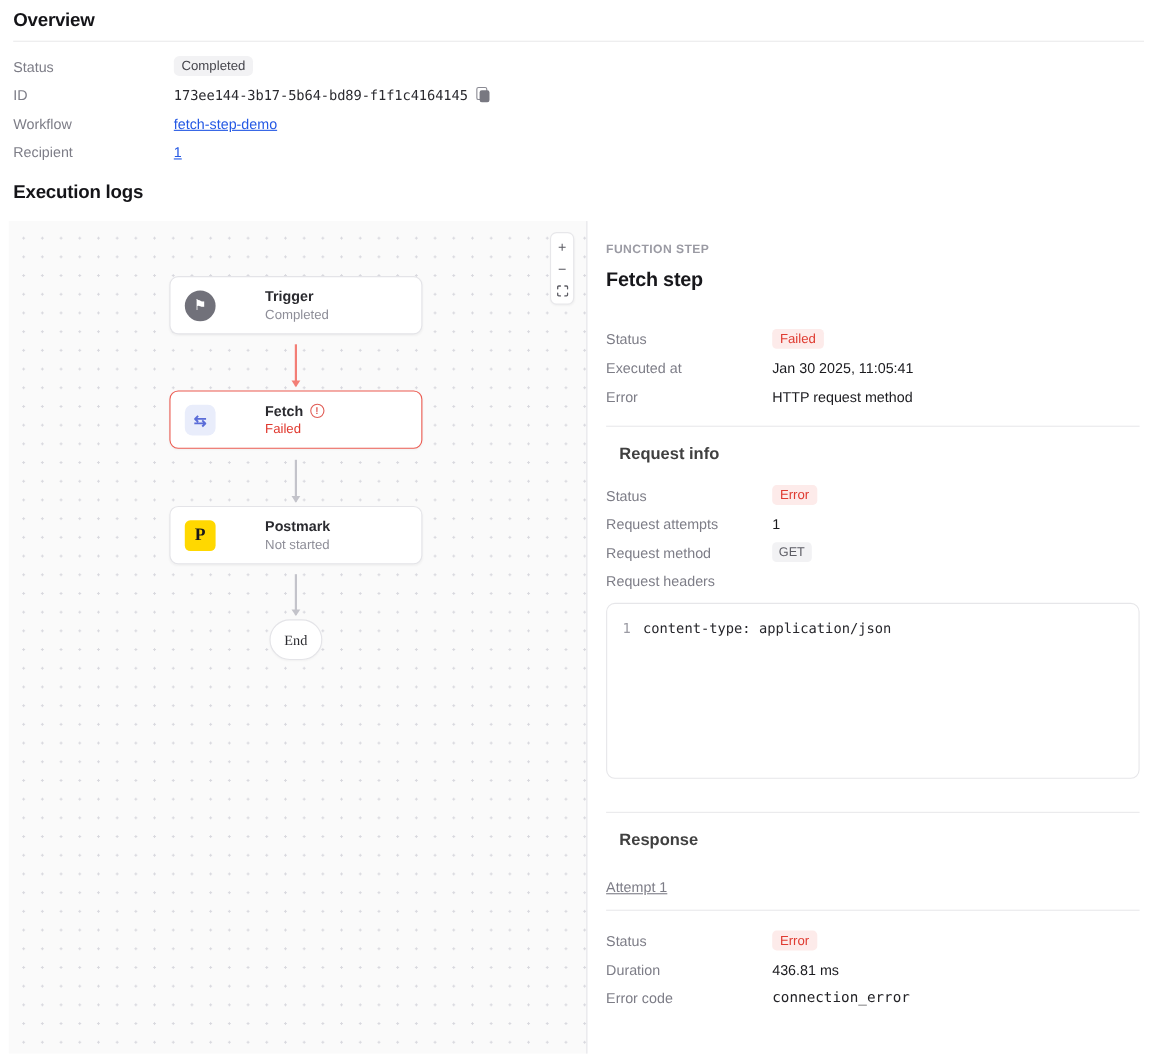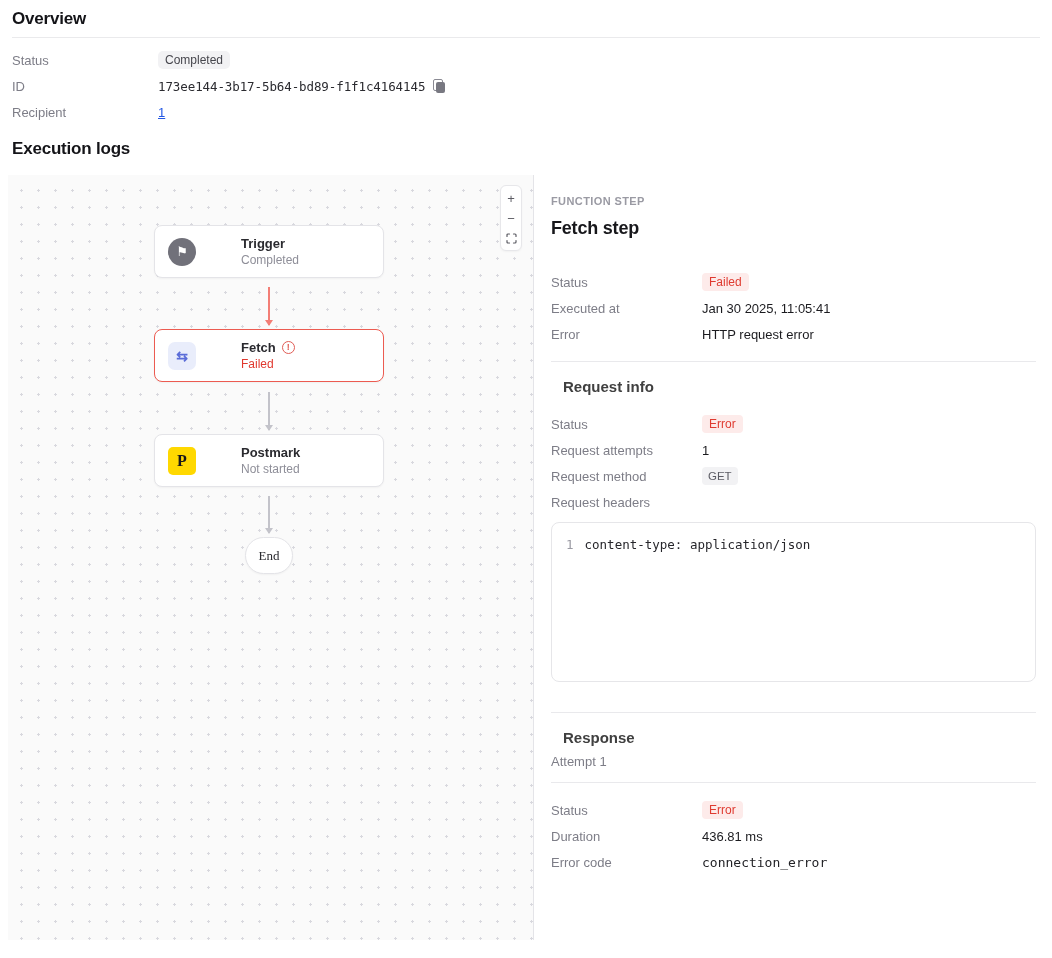--- a/index.html
+++ b/index.html
@@ -128,21 +128,21 @@
   }
   .val-mono { font-size: 13px; color: #232327; }
   .val-strong { font-weight: 500; }
   .code-block {
     margin-top: 7px; height: 160px; border: 1px solid #e6e6e9; border-radius: 8px;
     background: #fff; padding: 13px 14px; display: flex; gap: 11px;
     font-size: 12.5px; line-height: 17px; overflow: hidden;
   }
   .code-ln { color: #9a9aa3; }
   .code-src { color: #26262b; white-space: pre; }
-  .attempt-label { margin-top: 8px; font-size: 13px; color: #7d7d87; padding-bottom: 13px; border-bottom: 1px solid #e9e9ec; }
+  .attempt-label { margin-top: 27px; font-size: 13px; color: #7d7d87; padding-bottom: 13px; border-bottom: 1px solid #e9e9ec; text-decoration: underline; }
 </style>
 </head>
 <body>
 
 <div class="page">
 
   <h1 class="ov-title">Overview</h1>
   <div class="ov-divider"></div>
 
   <div class="ov-rows">
@@ -150,20 +150,26 @@
       <div class="kv-label">Status</div>
       <div class="kv-value">
         <span class="badge-neutral">Completed</span>
       </div>
     </div>
     <div class="kv-row">
       <div class="kv-label">ID</div>
       <div class="kv-value">
         <span class="id-text mono">173ee144-3b17-5b64-bd89-f1f1c4164145</span>
         <span class="copy-icon"></span>
+      </div>
+    </div>
+    <div class="kv-row">
+      <div class="kv-label">Workflow</div>
+      <div class="kv-value">
+        <a class="link" href="#">fetch-step-demo</a>
       </div>
     </div>
     <div class="kv-row">
       <div class="kv-label">Recipient</div>
       <div class="kv-value">
         <a class="link" href="#">1</a>
       </div>
     </div>
   </div>
 
@@ -239,21 +245,21 @@
         <div class="prow">
           <div class="kv-label">Status</div>
           <span class="badge-error">Failed</span>
         </div>
         <div class="prow">
           <div class="kv-label">Executed at</div>
           <span>Jan 30 2025, 11:05:41</span>
         </div>
         <div class="prow">
           <div class="kv-label">Error</div>
-          <span>HTTP request error</span>
+          <span>HTTP request method</span>
         </div>
       </div>
 
       <div class="panel-divider"></div>
       <h4 class="sub-heading">Request info</h4>
 
       <div class="rows-after-heading">
         <div class="prow">
           <div class="kv-label">Status</div>
           <span class="badge-error">Error</span>

